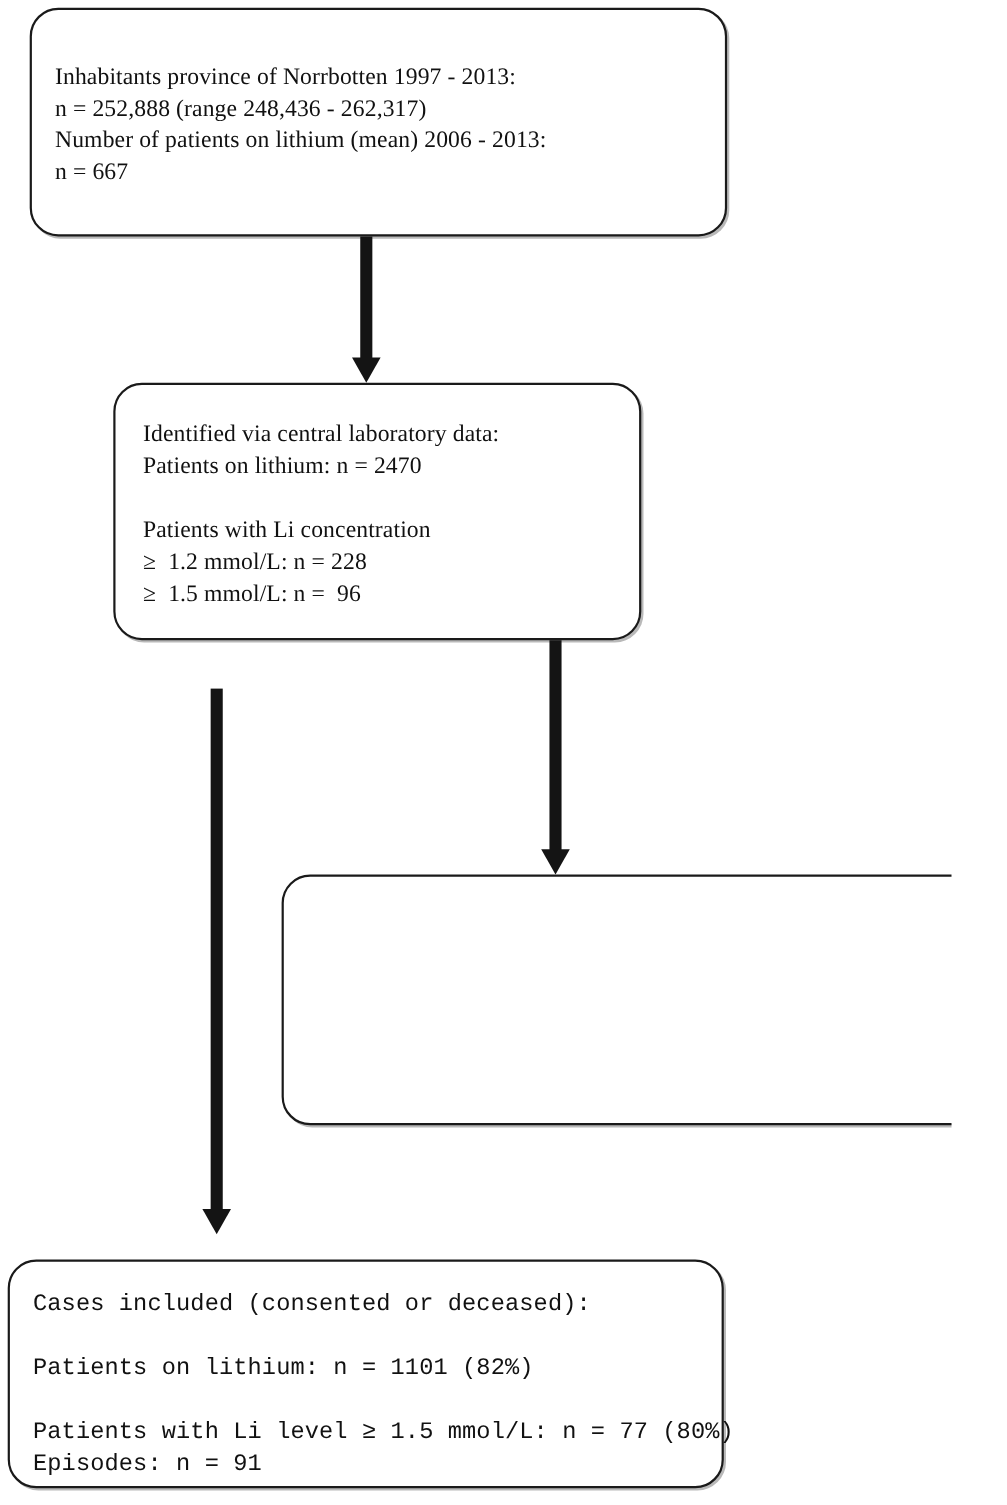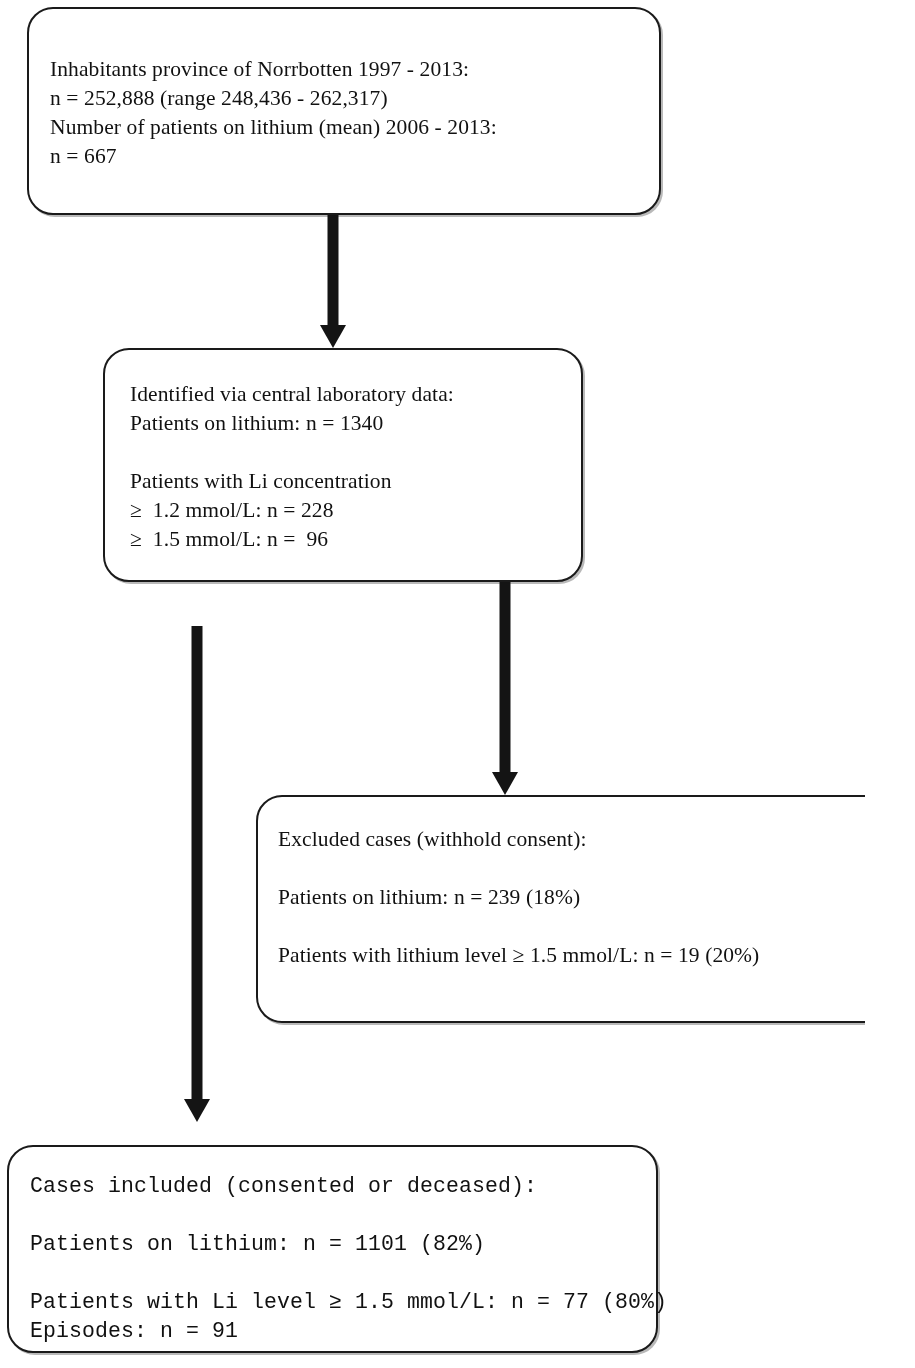--- a/index.html
+++ b/index.html
@@ -88,42 +88,37 @@
 Number of patients on lithium (mean) 2006 - 2013:
 n = 667</div>
 
   <div class="arrow" id="arrow-population-to-identified">
     <div class="shaft"></div>
     <div class="head"></div>
   </div>
 
   <div class="node" id="node-identified"></div>
   <div class="node-text" id="text-identified">Identified via central laboratory data:
-Patients on lithium: n = 1340
+Patients on lithium: n = 2470
 
 Patients with Li concentration
 ≥  1.2 mmol/L: n = 228
 ≥  1.5 mmol/L: n =  96</div>
 
   <div class="arrow" id="arrow-identified-to-excluded">
     <div class="shaft"></div>
     <div class="head"></div>
   </div>
 
   <div class="arrow" id="arrow-identified-to-included">
     <div class="shaft"></div>
     <div class="head"></div>
   </div>
 
   <div class="node" id="node-excluded"></div>
-  <div class="node-text" id="text-excluded">Excluded cases (withhold consent):
-
-Patients on lithium: n = 239 (18%)
-
-Patients with lithium level ≥ 1.5 mmol/L: n = 19 (20%)</div>
 
   <div class="node" id="node-included"></div>
   <div class="node-text" id="text-included">Cases included (consented or deceased):
 
 Patients on lithium: n = 1101 (82%)
 
 Patients with Li level ≥ 1.5 mmol/L: n = 77 (80%)
 Episodes: n = 91</div>
 
 </div>

